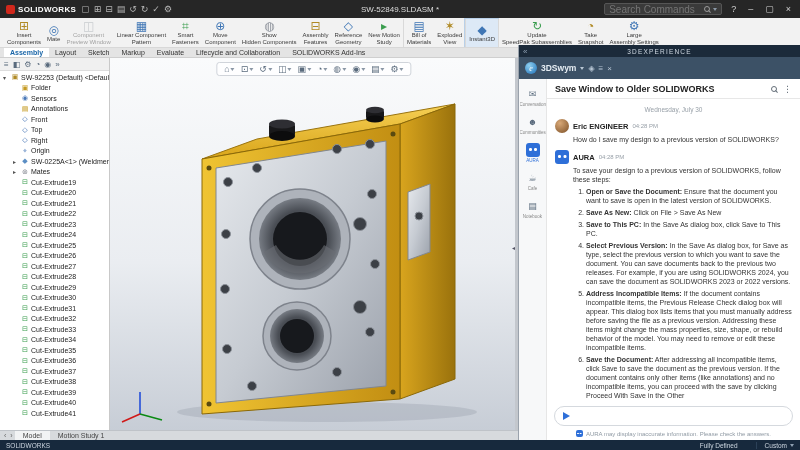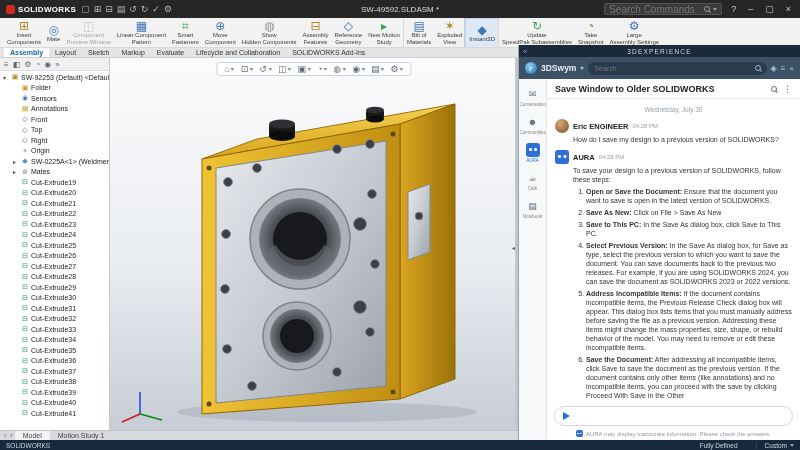--- a/index.html
+++ b/index.html
@@ -120,21 +120,21 @@
 
     <span class="qi">▢</span>
         <span class="qi">⊞</span>
         <span class="qi">⊟</span>
         <span class="qi">▤</span>
         <span class="qi">↺</span>
         <span class="qi">↻</span>
         <span class="qi">✓</span>
         <span class="qi">⚙</span>
       </div>
-    <div class="tb-title">SW-49592.SLDASM *</div>
+    <div class="tb-title">SW-52849.SLDASM *</div>
     <div class="tb-right">
       <div class="tb-search">
         <input placeholder="Search Commands" style="">
         <span class="mag"></span>
         <span class="cdn"></span>
       </div>
       <span class="winbtn">?</span>
       <span class="winbtn">–</span>
       <span class="winbtn">▢</span>
       <span class="winbtn">×</span>
@@ -629,24 +629,20 @@
 
   <div class="rpanel">
     <div class="brandbar">
       <span class="brand-collapse">«</span>
       <span>3DEXPERIENCE</span>
     </div>
     <div class="appbar">
       <span class="compass">e</span>
       <span class="appname">3DSwym</span>
       <span class="cdn" style="border-top-color:#b8c6d4"></span>
-      <div class="ab-search">
-        <input placeholder="Search" style="">
-        <span class="mag" style="color:#9fb0c0"></span>
-      </div>
       <span class="ab-ic">◈</span>
       <span class="ab-ic">≡</span>
       <span class="ab-ic">×</span>
     </div>
 
     <div class="chatwrap">
       <div class="rail">
 
           <div class="rail-item">
             <span class="ic">✉</span>

